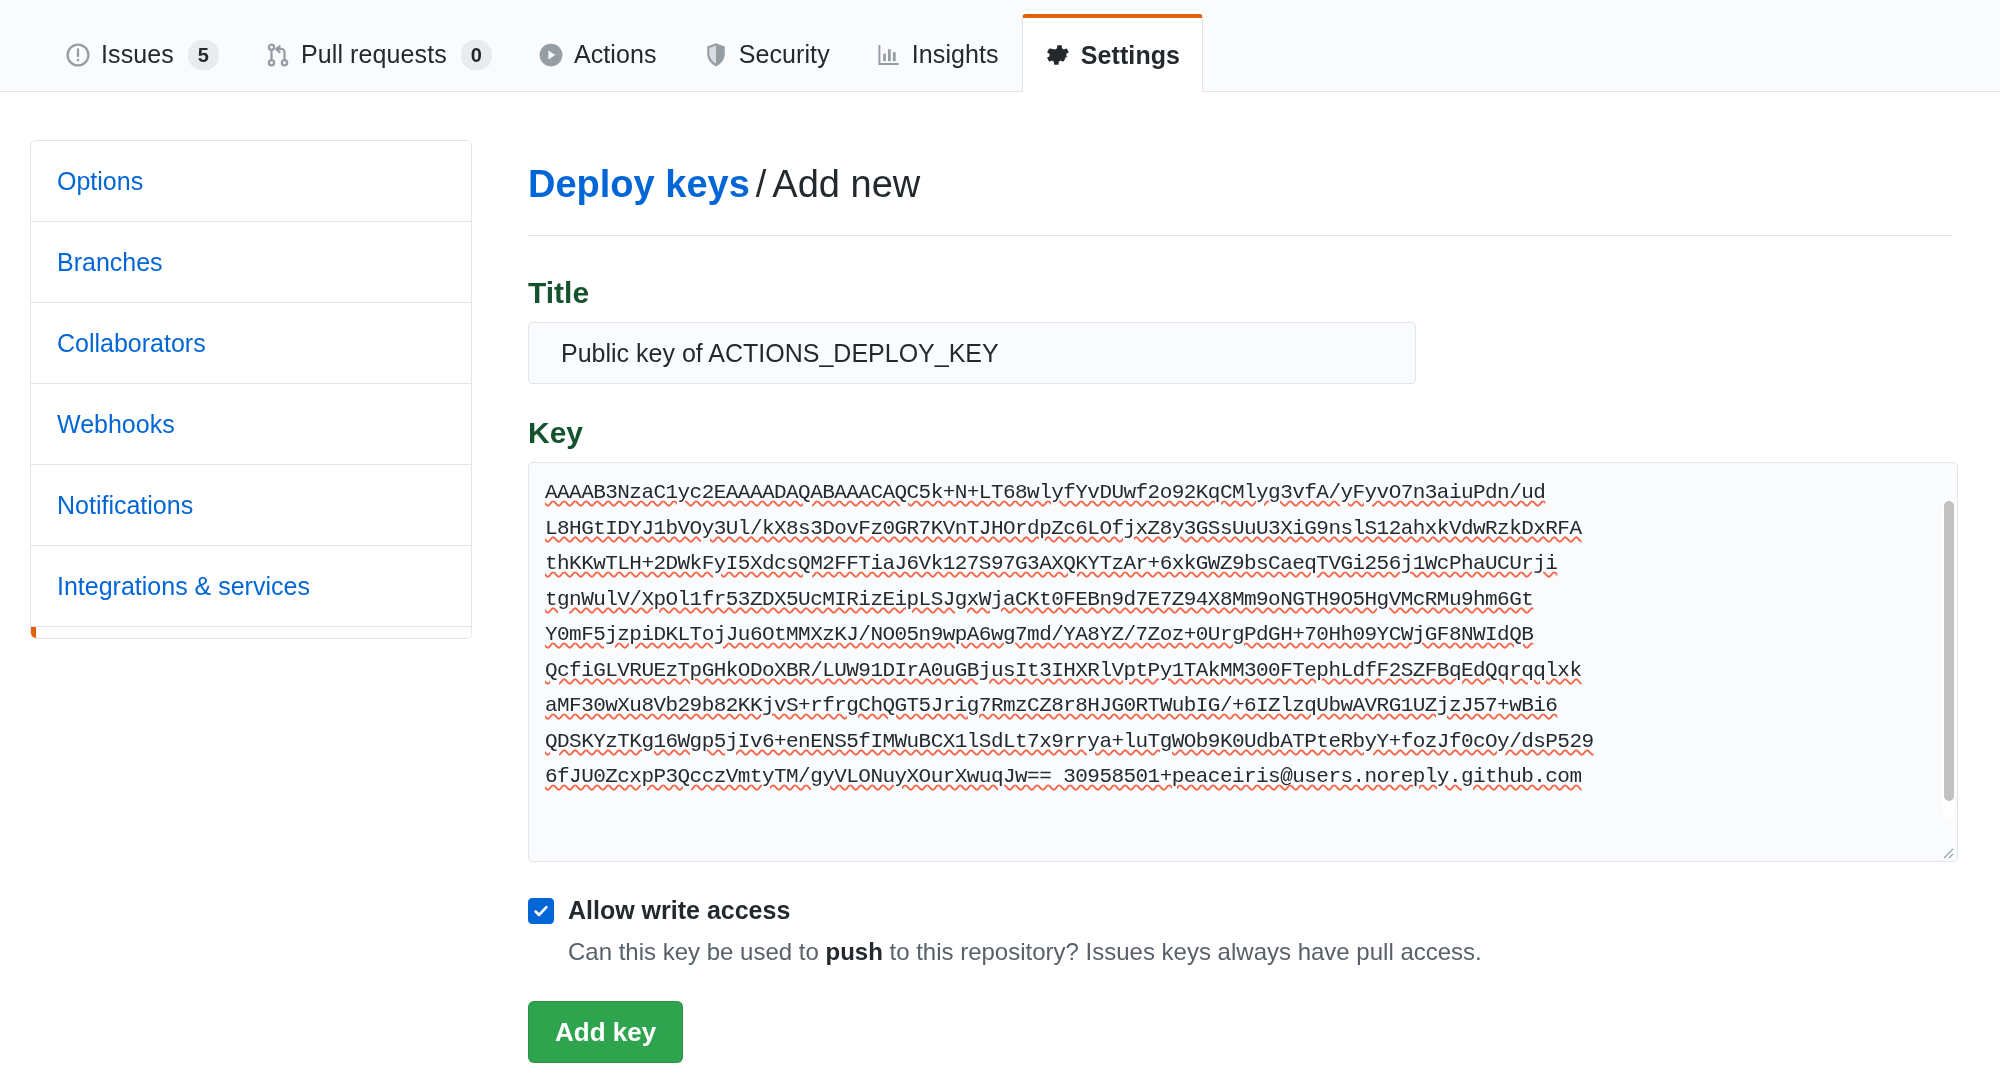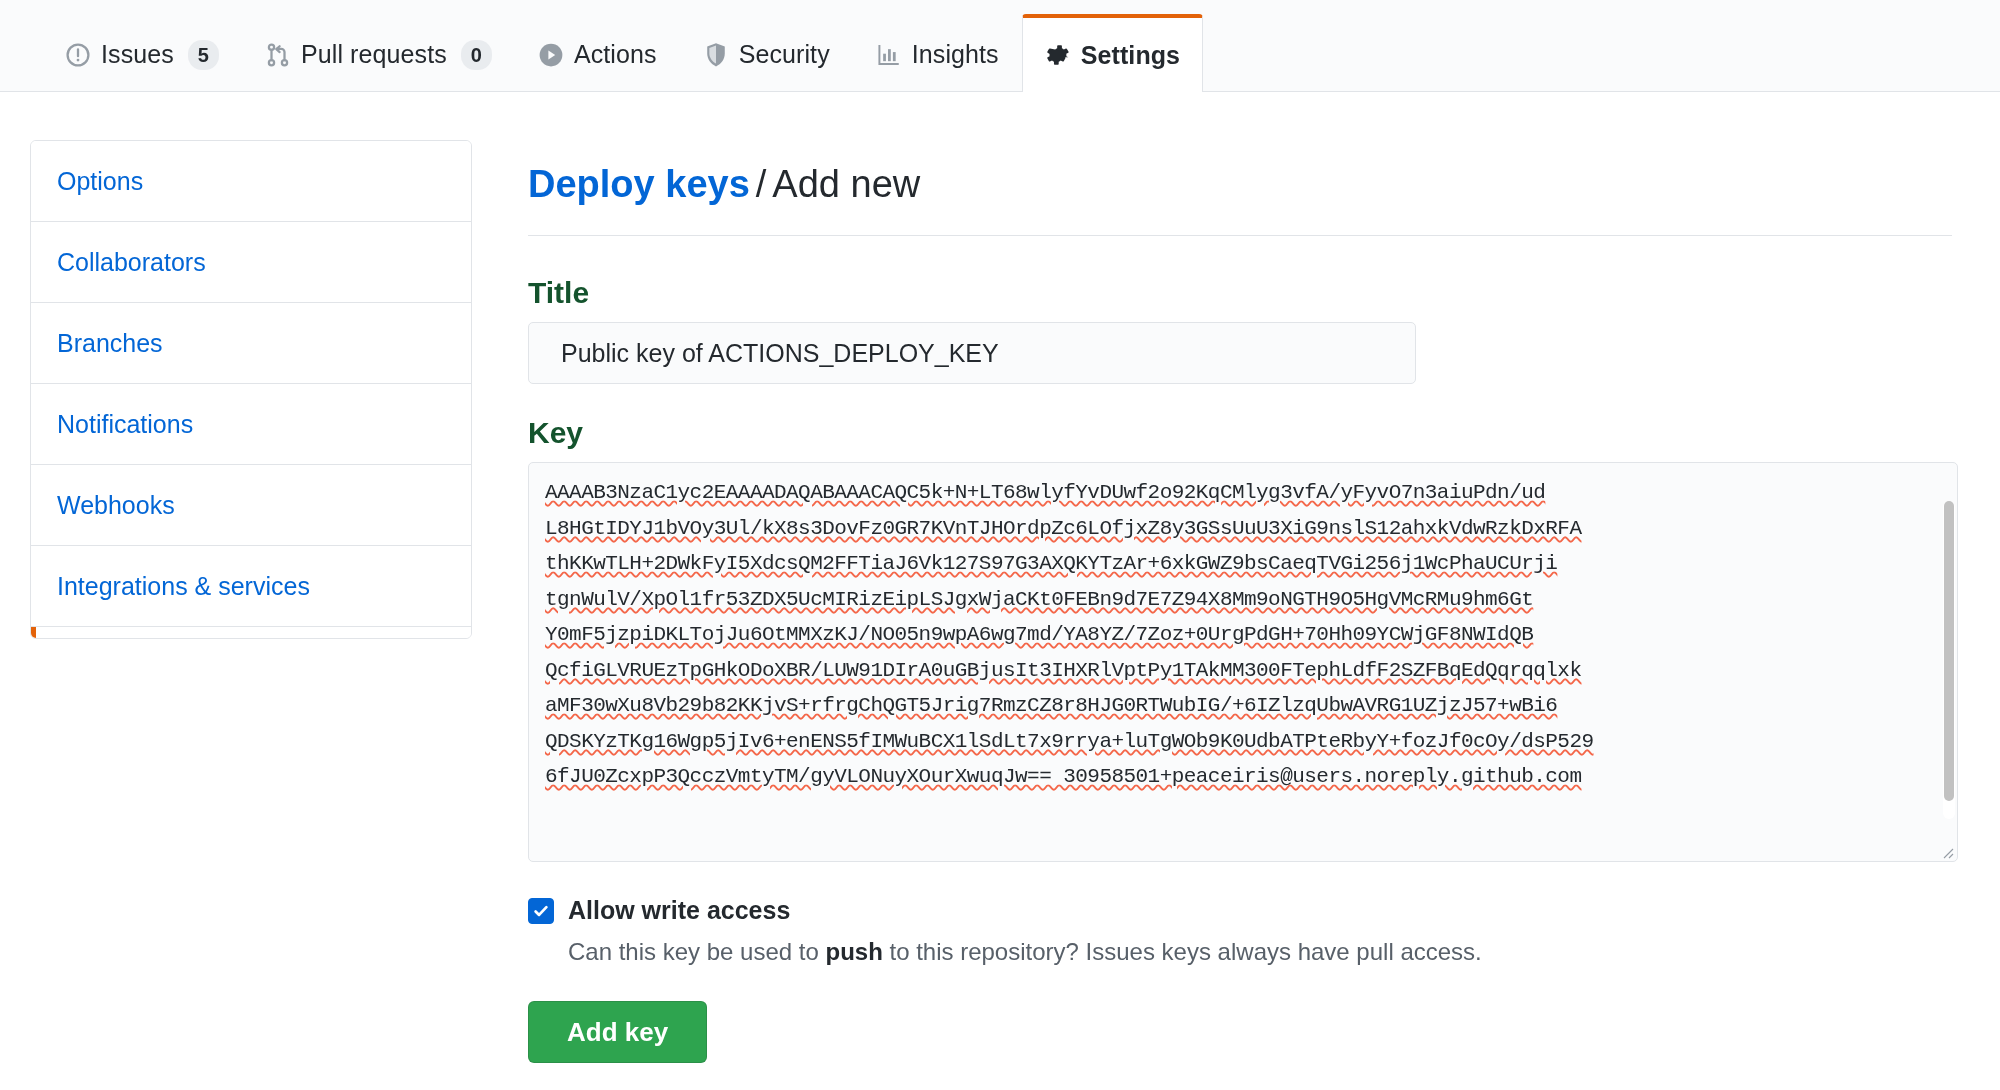--- a/index.html
+++ b/index.html
@@ -236,21 +236,21 @@
     font-size: 24px;
     color: #586069;
     line-height: 34px;
   }
   .help-text b { color: #24292e; font-weight: 700; }
 
   .btn-primary {
     margin-top: 32px;
     margin-left: 0;
     display: inline-block;
-    padding: 0 38px;
+    padding: 0 26px;
     height: 62px;
     line-height: 60px;
     background: #2ea44f;
     border: 1px solid rgba(27,31,35,.15);
     border-radius: 6px;
     color: #ffffff;
     font-size: 26px;
     font-weight: 600;
     cursor: pointer;
     font-family: "Liberation Sans", sans-serif;
@@ -334,30 +334,30 @@
 
   </nav>
 
   <div class="page">
 
     <aside class="sidebar">
       <div class="side-item">
         <span>Options</span>
       </div>
       <div class="side-item">
+        <span>Branches</span>
+      </div>
+      <div class="side-item">
         <span>Collaborators</span>
       </div>
       <div class="side-item">
-        <span>Branches</span>
+        <span>Webhooks</span>
       </div>
       <div class="side-item">
         <span>Notifications</span>
-      </div>
-      <div class="side-item">
-        <span>Webhooks</span>
       </div>
       <div class="side-item">
         <span>Integrations &amp; services</span>
       </div>
       <div class="side-item selected">
         <span>Deploy keys</span>
       </div>
       <div class="side-item">
         <span>Secrets</span>
       </div>

